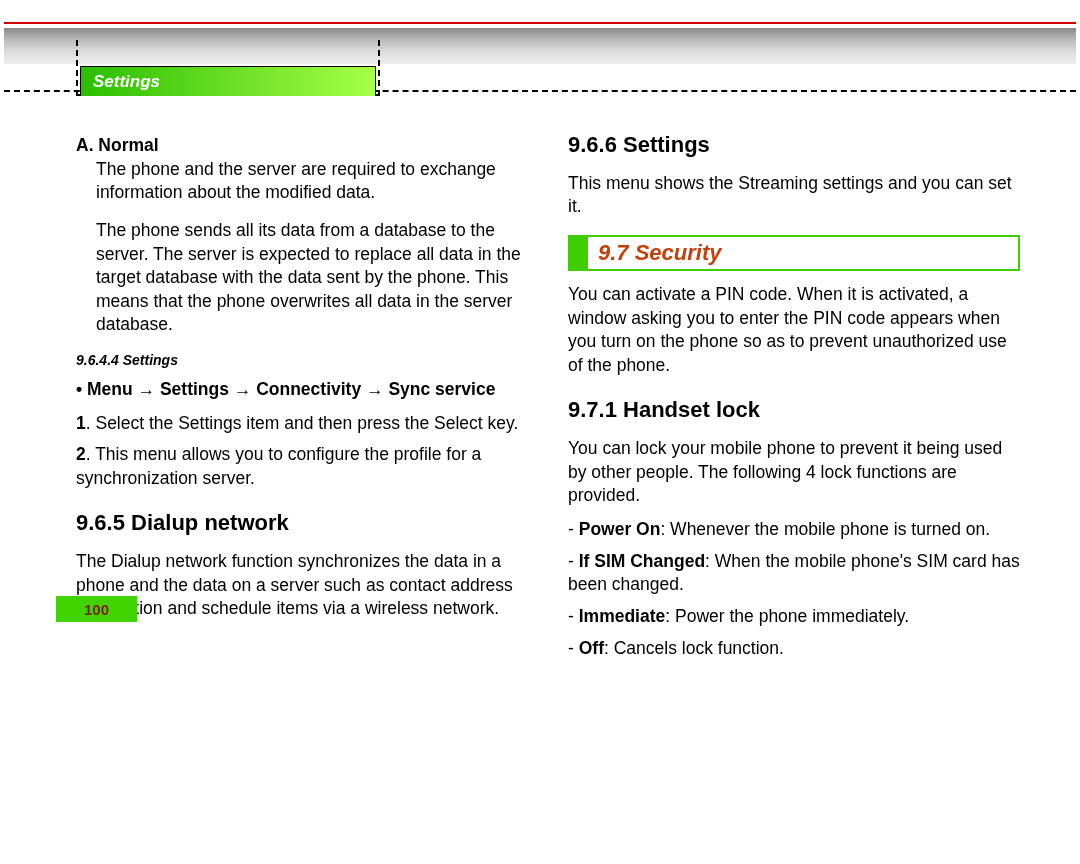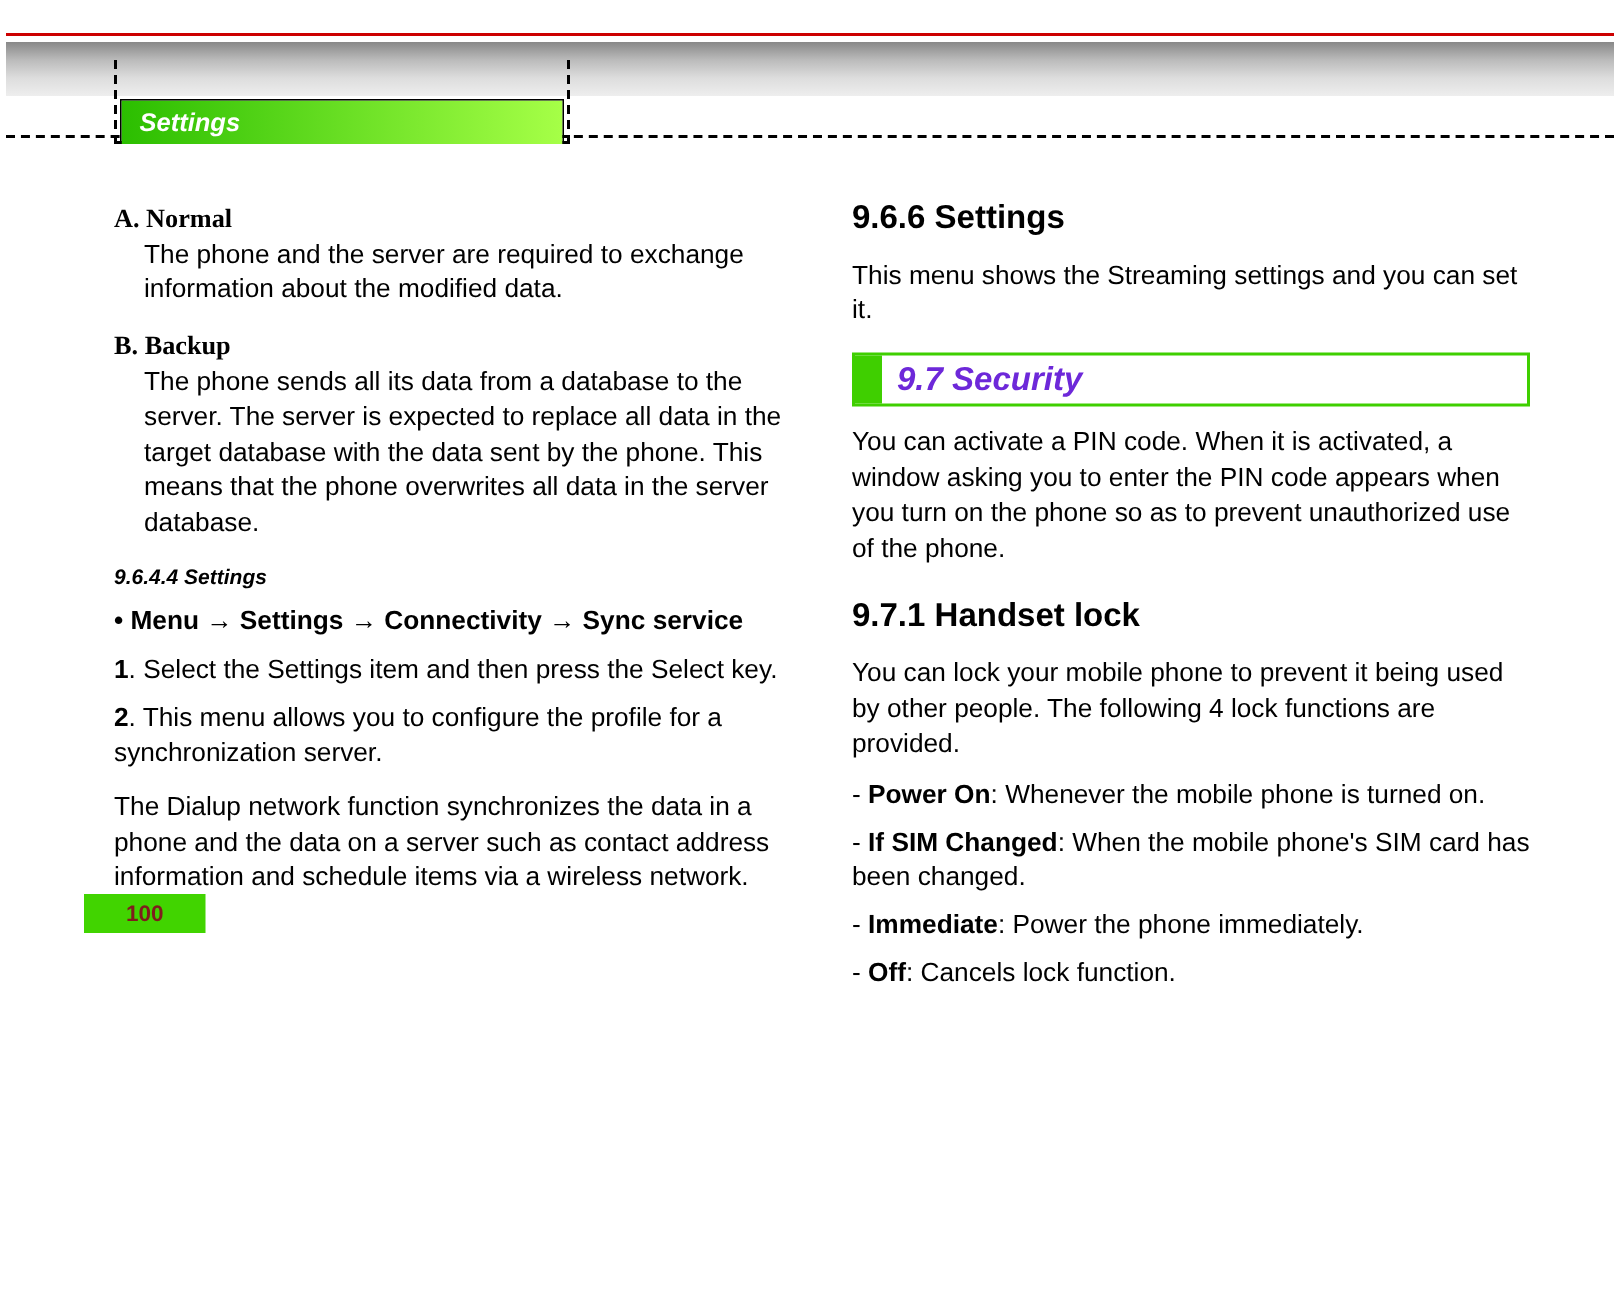--- a/index.html
+++ b/index.html
@@ -75,21 +75,20 @@
     gap: 40px;
   }
   .col {
     flex: 1;
     font-size: 17.5px;
     line-height: 1.35;
   }
   .item-head {
     font-weight: bold;
     margin-top: 4px;
-    font-family: Liberation Serif, serif;
   }
   .item-body {
     margin-left: 20px;
     margin-bottom: 14px;
   }
   .h4 {
     font-weight: bold;
     font-style: italic;
     font-size: 14px;
     margin-top: 12px;
@@ -120,21 +119,21 @@
     width: 100%;
   }
   .section-box .bar {
     width: 18px;
     background: #3fcf00;
     margin: 0;
   }
   .section-box .title {
     font-weight: bold;
     font-style: italic;
-    color: #6d28d9;
+    color: #c2410c;
     font-size: 22px;
     padding-left: 10px;
     display: flex;
     align-items: center;
   }
   .opt {
     margin-bottom: 8px;
   }
   .opt .lead { font-weight: normal; }
   .opt .b { font-weight: bold; }
@@ -165,32 +164,32 @@
   <div class="tab-settings">
     <span>Settings</span>
   </div>
 
   <div class="columns">
 
     <div class="col">
       <div class="item-head">A. Normal</div>
       <div class="item-body">The phone and the server are required to exchange information about the modified data.</div>
 
-      <div class="item-head">B. Backup</div>
       <div class="item-body">The phone sends all its data from a database to the server. The server is expected to replace all data in the target database with the data sent by the phone. This means that the phone overwrites all data in the server database.</div>
 
       <div class="h4">9.6.4.4 Settings</div>
       <div class="menu-path">• Menu → Settings → Connectivity → Sync service</div>
       <div class="num-list">
         <span class="n">1</span><span>. Select the Settings item and then press the Select key.</span>
       </div>
       <div class="num-list">
         <span class="n">2</span><span>. This menu allows you to configure the profile for a synchronization server.</span>
       </div>
 
+      <div class="h3">9.6.5 Dialup network</div>
       <div class="p">The Dialup network function synchronizes the data in a phone and the data on a server such as contact address information and schedule items via a wireless network.</div>
     </div>
 
     <div class="col">
       <div class="h3" style="margin-top:0">9.6.6 Settings</div>
       <div class="p">This menu shows the Streaming settings and you can set it.</div>
 
       <div class="section-box">
         <div class="bar"></div>
         <div class="title">9.7 Security</div>

